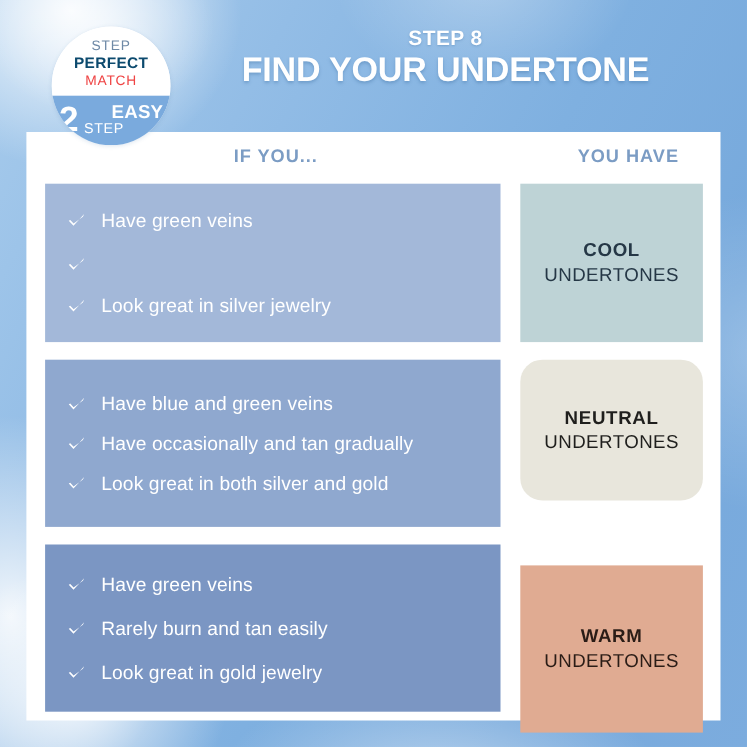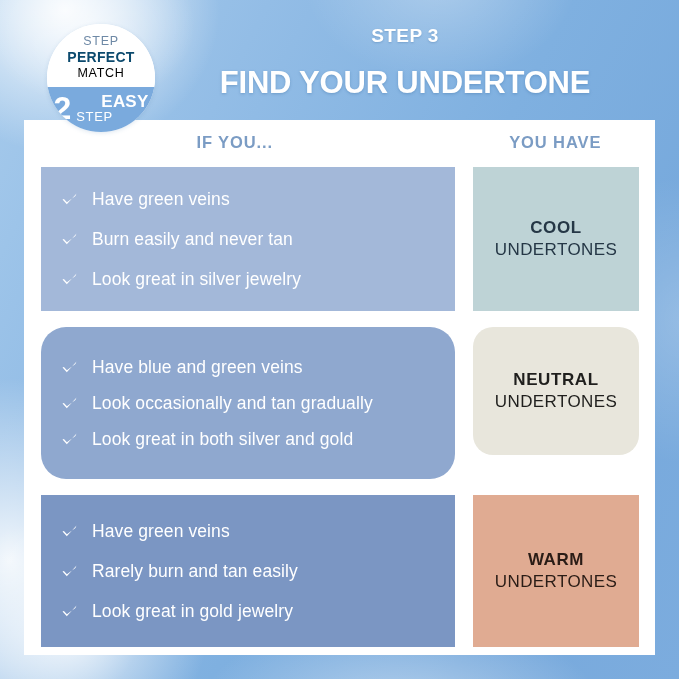--- a/index.html
+++ b/index.html
@@ -84,21 +84,21 @@
     color: #ffffff;
   }
   .step-label {
     font-size: 19px;
     font-weight: bold;
     letter-spacing: .4px;
     line-height: 1.1;
     text-shadow: 0 1px 2px rgba(60,110,160,.35);
   }
   .main-title {
-    margin-top: 19px;
+    margin-top: 0;
     font-size: 31px;
     font-weight: bold;
     letter-spacing: -.2px;
     line-height: 1.12;
     text-shadow: 0 1px 3px rgba(60,110,160,.4);
   }
 
   
   .badge {
     position: absolute;
@@ -133,21 +133,21 @@
   }
   .badge-perfect {
     font-size: 14px;
     font-weight: bold;
     color: #0c4a6e;
     letter-spacing: .3px;
     line-height: 1.18;
   }
   .badge-match {
     font-size: 12.5px;
-    color: #000000;
+    color: #ef4444;
     letter-spacing: .7px;
     line-height: 1.18;
   }
   .badge-bottom {
     position: absolute;
     left: 0; top: 63px;
     width: 100%;
     height: 45px;
     background: #7aaadd;
     display: flex;
@@ -188,21 +188,21 @@
     top: 120px;
     width: 631px;
     height: 535px;
     background: #ffffff;
     z-index: 3;
   }
 
   
   .col-headers {
     position: absolute;
-    left: 40px;
+    left: 56px;
     top: 133px;
     width: 600px;
     display: flex;
     z-index: 5;
     gap: 41px;
   }
   .col-head {
     font-size: 16.5px;
     font-weight: bold;
     color: #7b9cc4;
@@ -230,21 +230,21 @@
   }
   .criteria {
     width: 414px;
     box-sizing: border-box;
     padding: 16px 18px 16px 20px;
     display: flex;
     flex-direction: column;
     justify-content: center;
   }
   .row-1 .criteria { background: #a3b8d9; height: 144px; }
-  .row-2 .criteria { background: #8fa8cf; height: 152px; border-radius: 25px; }
+  .row-2 .criteria { background: #8fa8cf; height: 152px; }
   .row-3 .criteria { background: #7b96c3; height: 152px; }
 
   .crit-item {
     display: flex;
     align-items: flex-start;
     gap: 14px;
     color: #ffffff;
     font-size: 17.5px;
     line-height: 1.26;
     letter-spacing: .1px;
@@ -262,21 +262,21 @@
   .swatch {
     width: 166px;
     box-sizing: border-box;
     display: flex;
     flex-direction: column;
     align-items: center;
     justify-content: center;
   }
   .row-1 .swatch { height: 144px; }
   .row-2 .swatch { height: 128px; border-radius: 20px; }
-  .row-3 .swatch { height: 152px; }
+  .row-3 .swatch { height: 152px; margin-top: 19px; }
 
   .swatch-name {
     font-size: 17px;
     font-weight: bold;
     letter-spacing: .6px;
     line-height: 1.3;
   }
   .swatch-sub {
     font-size: 17px;
     letter-spacing: .4px;
@@ -293,21 +293,21 @@
   <div class="cloud cloud-tl2"></div>
   <div class="cloud cloud-topmid"></div>
   <div class="cloud cloud-right"></div>
   <div class="cloud cloud-bl"></div>
   <div class="cloud cloud-bl2"></div>
   <div class="cloud cloud-bottom"></div>
 
   <div class="card"></div>
 
   <div class="header">
-    <div class="step-label">STEP 3</div>
+    <div class="step-label">STEP 8</div>
     <div class="main-title">FIND YOUR UNDERTONE</div>
   </div>
 
   <div class="badge">
     <div class="badge-top">
       <div class="badge-your">STEP</div>
       <div class="badge-perfect">PERFECT</div>
       <div class="badge-match">MATCH</div>
     </div>
     <div class="badge-bottom">
@@ -335,21 +335,20 @@
               </svg>
           </span>
           <span>Have green veins</span>
         </div>
         <div class="crit-item">
           <span class="check">
             <svg viewBox="0 0 17 17" width="17" height="17">
                 <path d="M1.5 8.6 L5.8 13.2 L15.5 2.6 L14.4 5.0 L5.9 11.2 L2.9 7.9 Z" fill="#ffffff"></path>
               </svg>
           </span>
-          <span>Burn easily and never tan</span>
         </div>
         <div class="crit-item">
           <span class="check">
             <svg viewBox="0 0 17 17" width="17" height="17">
                 <path d="M1.5 8.6 L5.8 13.2 L15.5 2.6 L14.4 5.0 L5.9 11.2 L2.9 7.9 Z" fill="#ffffff"></path>
               </svg>
           </span>
           <span>Look great in silver jewelry</span>
         </div>
       </div>
@@ -368,21 +367,21 @@
               </svg>
           </span>
           <span>Have blue and green veins</span>
         </div>
         <div class="crit-item">
           <span class="check">
             <svg viewBox="0 0 17 17" width="17" height="17">
                 <path d="M1.5 8.6 L5.8 13.2 L15.5 2.6 L14.4 5.0 L5.9 11.2 L2.9 7.9 Z" fill="#ffffff"></path>
               </svg>
           </span>
-          <span style="max-width:330px;display:inline-block;">Look occasionally and tan gradually</span>
+          <span style="max-width:330px;display:inline-block;">Have occasionally and tan gradually</span>
         </div>
         <div class="crit-item">
           <span class="check">
             <svg viewBox="0 0 17 17" width="17" height="17">
                 <path d="M1.5 8.6 L5.8 13.2 L15.5 2.6 L14.4 5.0 L5.9 11.2 L2.9 7.9 Z" fill="#ffffff"></path>
               </svg>
           </span>
           <span>Look great in both silver and gold</span>
         </div>
       </div>

